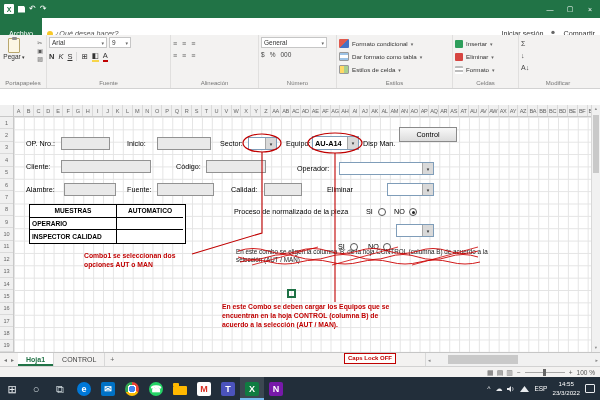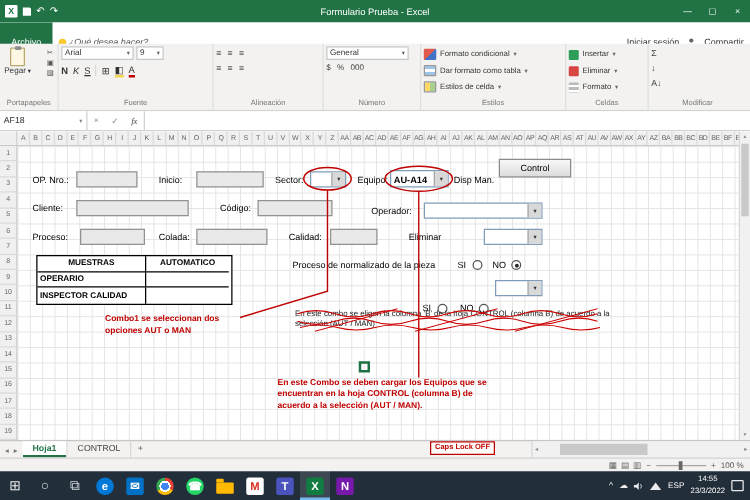--- a/index.html
+++ b/index.html
@@ -144,21 +144,20 @@
 
 <div id="app">
 
   <div class="bar" id="titlebar">
     <div class="qat">
       <span class="xl-logo">X</span>
       <span class="floppy"></span>
       <span class="qat-glyph">↶</span>
       <span class="qat-glyph">↷</span>
     </div>
-    <span class="tb-title">Formulario Prueba - Excel</span>
     <div class="win-controls">
       <span class="win-btn">—</span>
       <span class="win-btn">▢</span>
       <span class="win-btn">×</span>
     </div>
   </div>
 
   <div class="bar" id="tabrow">
     <span class="file-tab">Archivo</span>
     <span class="help-tab">
@@ -291,31 +290,20 @@
         <div class="mod-col">
           <span>Σ</span>
           <span>↓</span>
           <span>A↓</span>
         </div>
       </div>
       <div class="rg-label">Modificar</div>
     </div>
   </div>
 
-  <div class="bar" id="formulabar">
-    <div class="name-box">
-        <span>AF18</span>
-      </div>
-    <div class="fb-buttons">
-      <span>×</span>
-      <span>✓</span>
-      <span class="fx">fx</span>
-    </div>
-    <div class="fb-input"></div>
-  </div>
 
   <div id="sheet">
     <div class="corner"></div>
     <div id="col-headers">
         <span class="colh">A</span>
         <span class="colh">B</span>
         <span class="colh">C</span>
         <span class="colh">D</span>
         <span class="colh">E</span>
         <span class="colh">F</span>
@@ -417,23 +405,23 @@
 
     <span class="flabel" style="left:26px;top:57px">Cliente:</span>
     <span class="fbox" style="left:61px;top:55px;width:90px"></span>
     <span class="flabel" style="left:176px;top:57px">Código:</span>
     <span class="fbox" style="left:206px;top:55px;width:60px"></span>
     <span class="flabel" style="left:297px;top:59px">Operador:</span>
     <span class="fcombo" style="left:339px;top:57px;width:95px">
         <span class="cval"></span>
       </span>
 
-    <span class="flabel" style="left:26px;top:80px">Proceso:</span>
+    <span class="flabel" style="left:26px;top:80px">Alambre:</span>
     <span class="fbox" style="left:64px;top:78px;width:52px"></span>
-    <span class="flabel" style="left:127px;top:80px">Colada:</span>
+    <span class="flabel" style="left:127px;top:80px">Fuente:</span>
     <span class="fbox" style="left:157px;top:78px;width:57px"></span>
     <span class="flabel" style="left:231px;top:80px">Calidad:</span>
     <span class="fbox" style="left:264px;top:78px;width:38px"></span>
     <span class="flabel" style="left:327px;top:80px">Eliminar</span>
     <span class="fcombo" style="left:387px;top:78px;width:47px">
         <span class="cval"></span>
       </span>
 
     <div id="muestras">
         <div class="mcell th">MUESTRAS</div>

